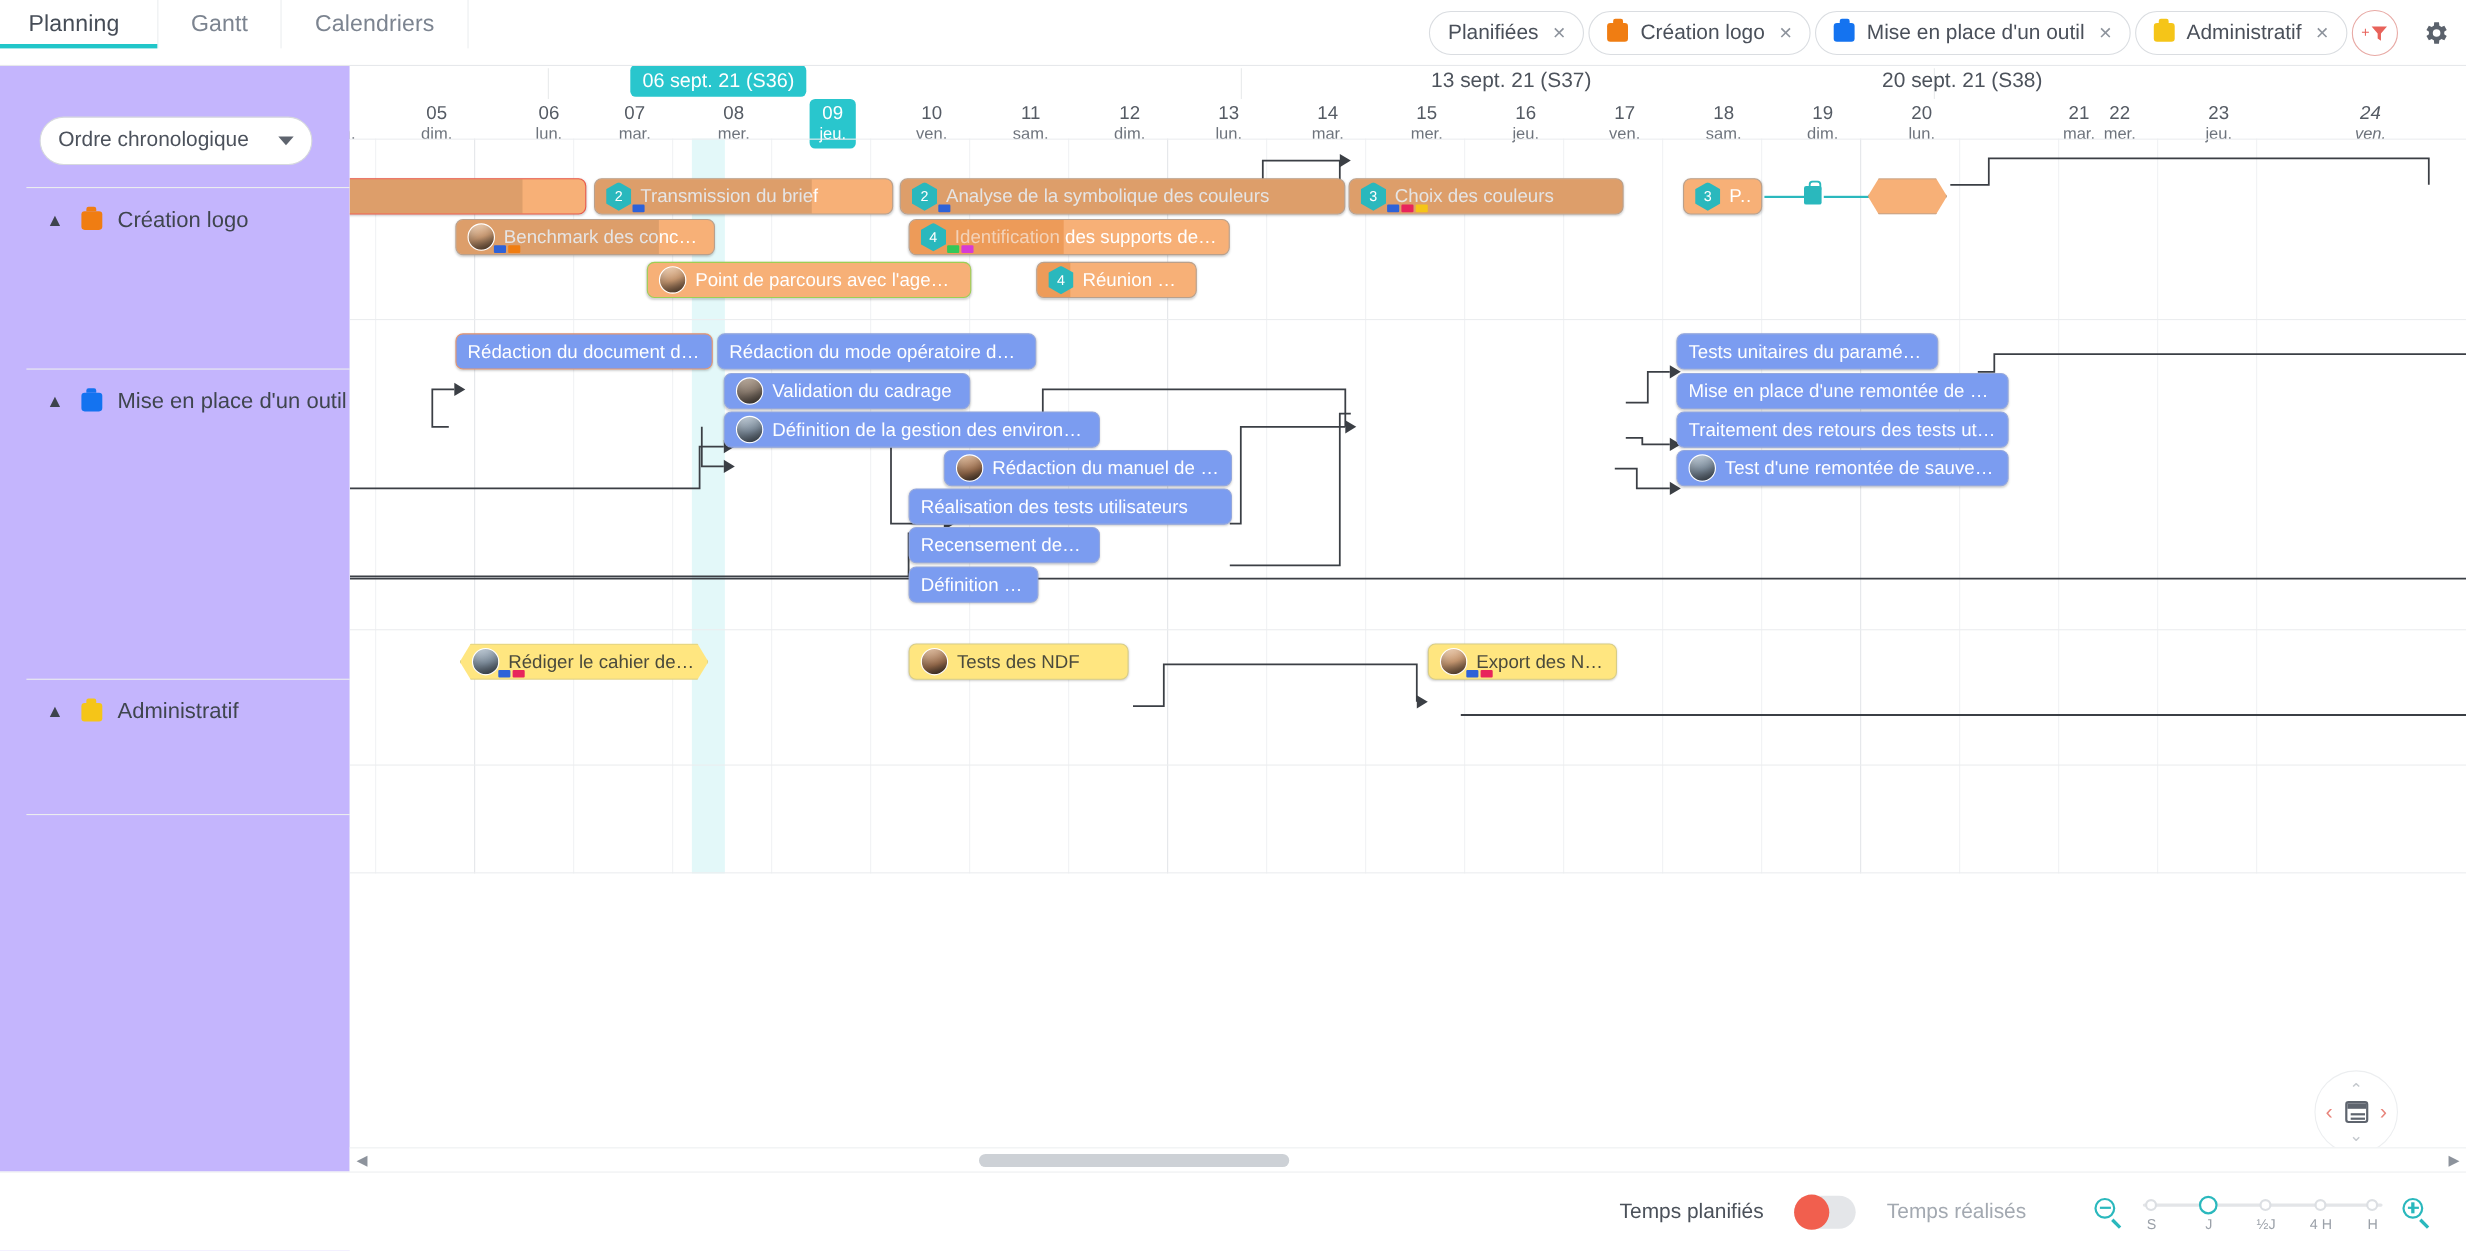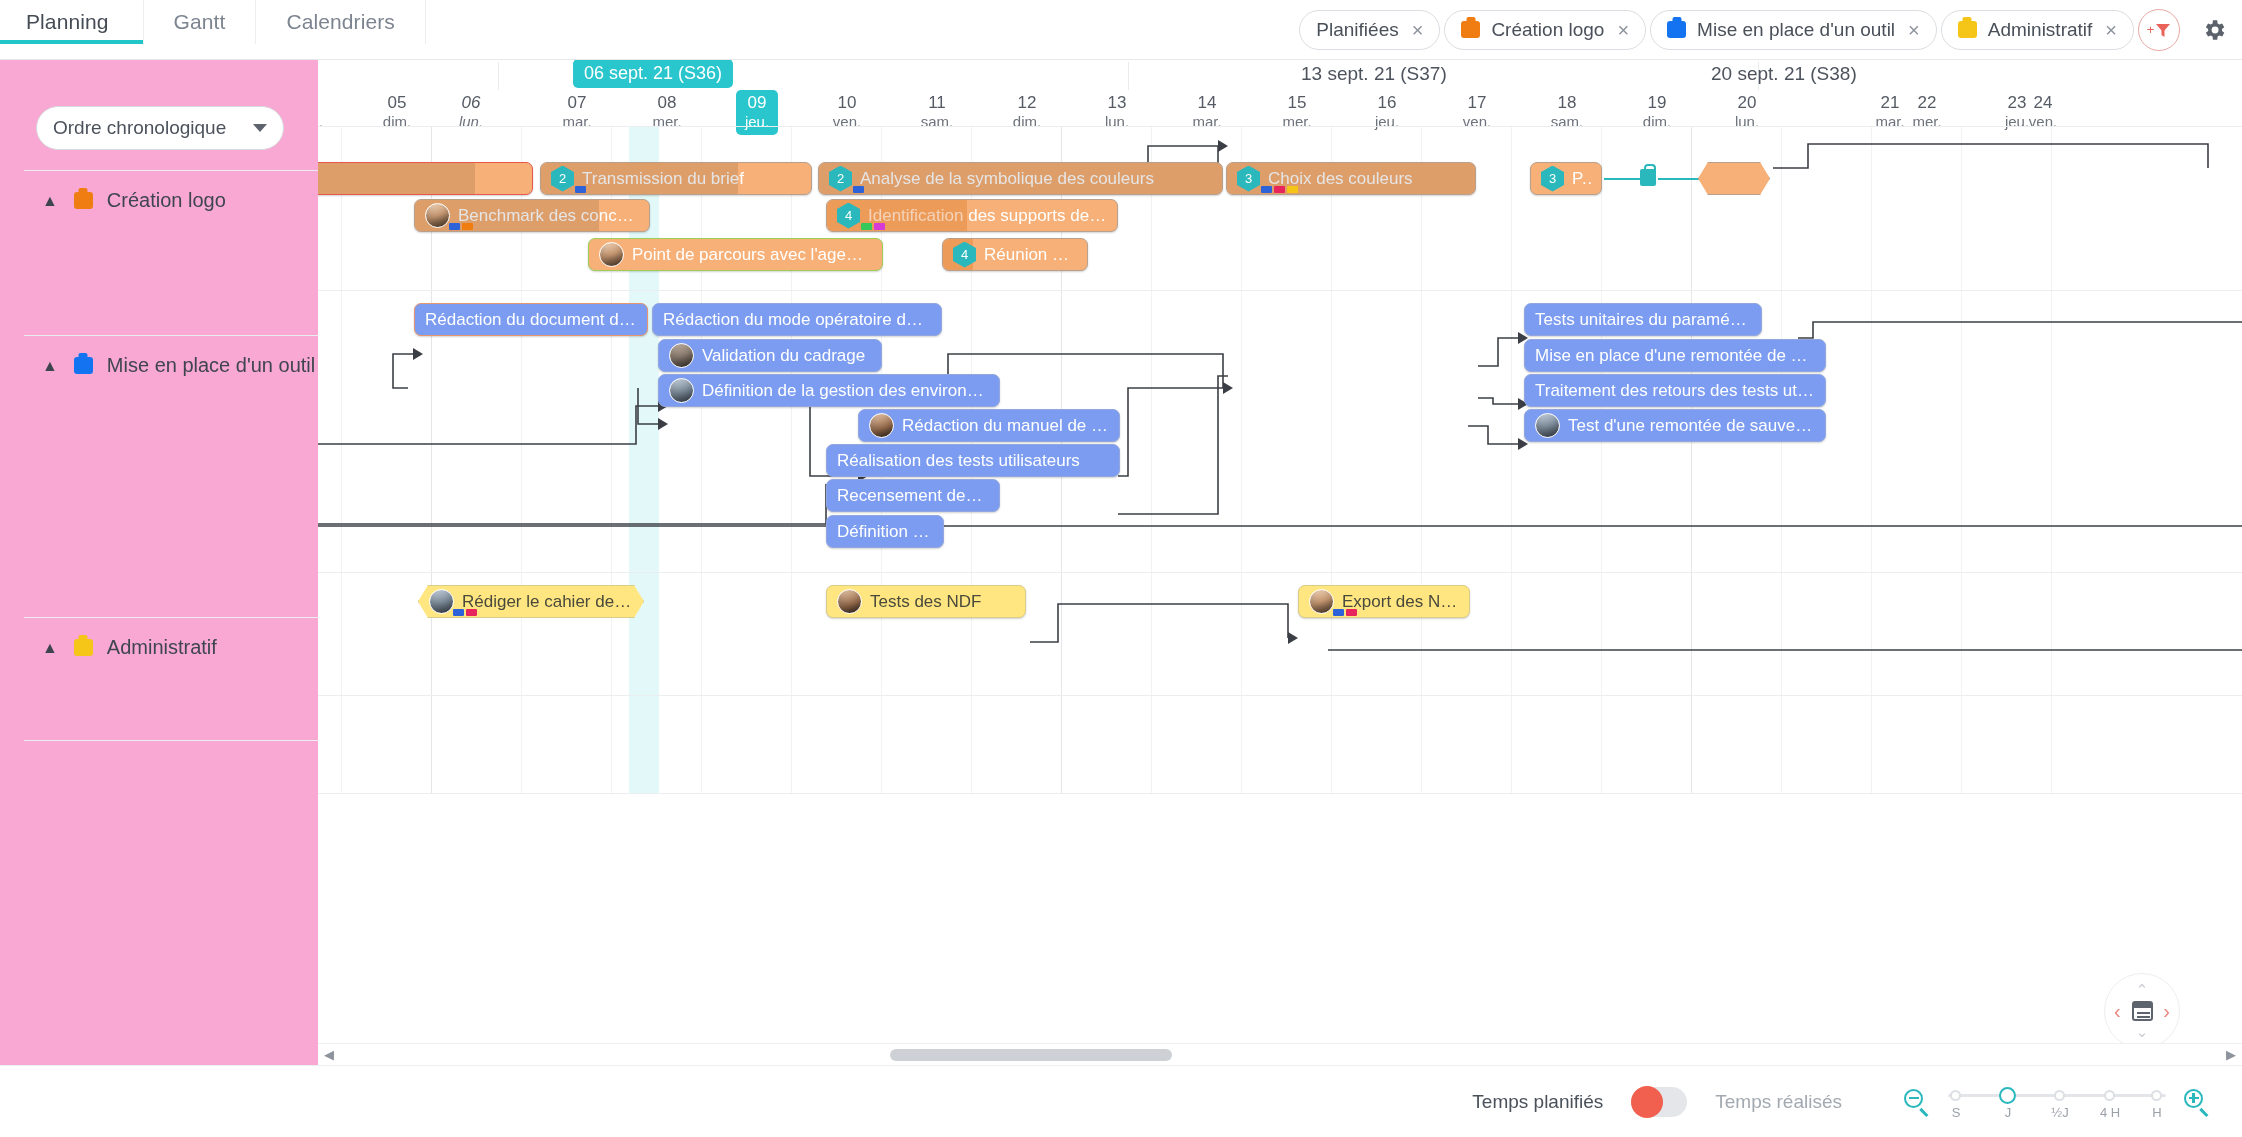--- a/index.html
+++ b/index.html
@@ -52,21 +52,21 @@
     border: 1px solid #e8a9a4; display: flex; align-items: center;
     justify-content: center; color: #e8625a; cursor: pointer; background: #fff;
     font-size: 13px; gap: 1px;
   }
   .gear-btn {
     width: 44px; display: flex; align-items: center; justify-content: center;
     color: #5b626c; cursor: pointer; padding-right: 12px;
   }
 
   
-  .leftpanel { position: absolute; left: 0; top: 60px; width: 318px; height: 1077px; background: #f9a8d4; }
+  .leftpanel { position: absolute; left: 0; top: 60px; width: 318px; height: 1077px; background: #c4b5fd; }
   .sortbox {
     position: absolute; left: 36px; top: 46px; width: 248px; height: 44px;
     border: 1px solid #d6d9dd; border-radius: 22px; background: #fff;
     display: flex; align-items: center; padding: 0 16px; font-size: 19px;
     color: #4c525c; cursor: pointer; justify-content: space-between;
   }
   .chev { width: 0; height: 0; border-left: 7px solid transparent; border-right: 7px solid transparent; border-top: 8px solid #5e646e; }
 
   .grouplist { position: absolute; left: 24px; top: 110px; width: 294px; border-top: 1px solid #ebedef; }
   .grouprow {
@@ -299,21 +299,21 @@
 
   <div class="dayrow">
       <div class="daycell" style="left: -56px;">
         <span class="dnum">04</span>
         <span class="ddow">sam.</span>
       </div>
       <div class="daycell" style="left: 34px;">
         <span class="dnum">05</span>
         <span class="ddow">dim.</span>
       </div>
-      <div class="daycell" style="left: 108px; font-style: italic;">
+      <div class="daycell" style="left: 136px;">
         <span class="dnum">06</span>
         <span class="ddow">lun.</span>
       </div>
       <div class="daycell" style="left: 214px;">
         <span class="dnum">07</span>
         <span class="ddow">mar.</span>
       </div>
       <div class="daycell" style="left: 304px;">
         <span class="dnum">08</span>
         <span class="ddow">mer.</span>
@@ -371,21 +371,21 @@
         <span class="ddow">mar.</span>
       </div>
       <div class="daycell" style="left: 1564px;">
         <span class="dnum">22</span>
         <span class="ddow">mer.</span>
       </div>
       <div class="daycell" style="left: 1654px;">
         <span class="dnum">23</span>
         <span class="ddow">jeu.</span>
       </div>
-      <div class="daycell" style="left: 1680px;">
+      <div class="daycell" style="left: 1792px; font-style: italic;">
         <span class="dnum">24</span>
         <span class="ddow">ven.</span>
       </div>
     </div>
 
   <div class="gridarea">
       <div class="vline" style="left: 1733px;"></div>
       <div class="vline" style="left: 1643px;"></div>
       <div class="vline" style="left: 1553px;"></div>
       <div class="vline" style="left: 1463px;"></div>

